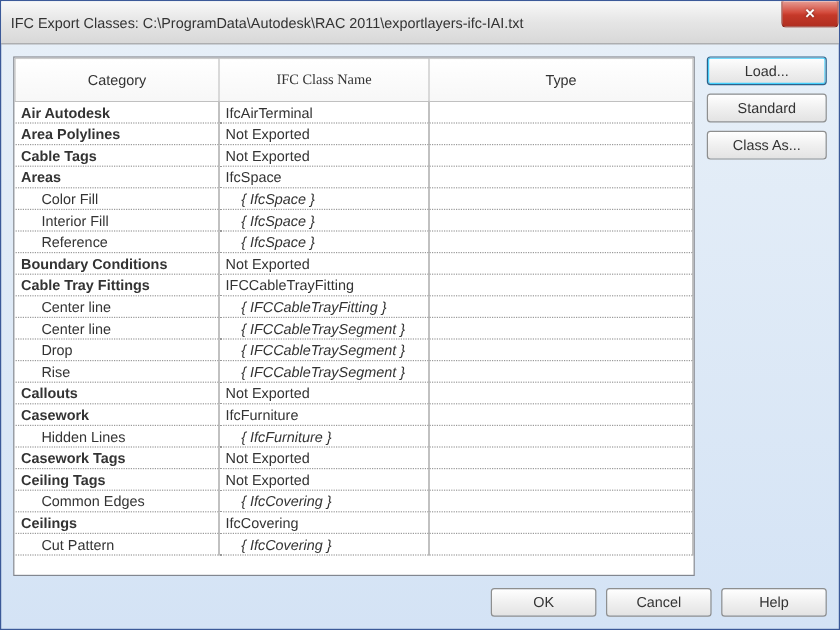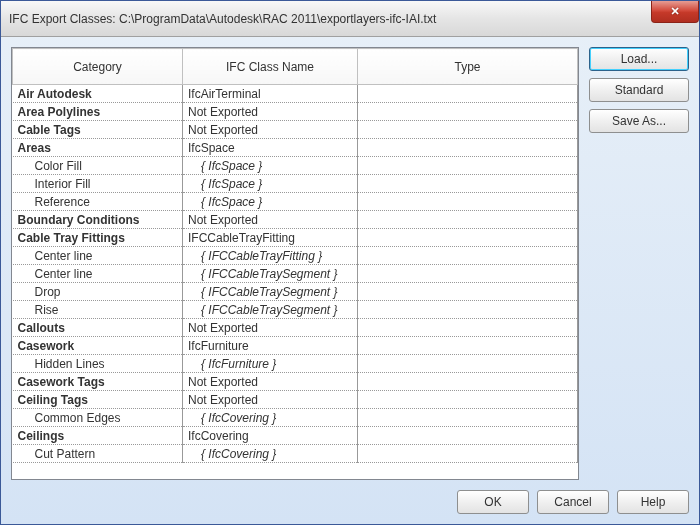--- a/index.html
+++ b/index.html
@@ -86,21 +86,21 @@
       border: 1px solid #c0c0c0;
       font-weight: normal;
       font-size: 12px;
       color: #333;
       position: sticky;
       top: 0;
       height: 36px;
       text-align: center;
     }
     thead th:nth-child(1) { width: 170px; }
-    thead th:nth-child(2) { width: 175px; }
+    thead th:nth-child(2) { width: 175px; font-family: Liberation Serif, serif; }
     thead th:nth-child(3) { width: auto; }
     tbody td {
       border-bottom: 1px dotted #999;
       border-right: 1px solid #999;
       padding: 1px 5px;
       font-size: 12px;
       color: #333;
       height: 18px;
       white-space: nowrap;
       overflow: hidden;
@@ -140,21 +140,21 @@
       box-shadow: inset 0 0 0 1px #44d0fd;
     }
     .bottom-buttons {
       display: flex;
       justify-content: flex-end;
       gap: 8px;
       padding: 10px;
       padding-top: 0;
     }
     .bottom-buttons .btn {
-      width: 72px;
+      width: 88px;
     }
     
     .table-scroll::-webkit-scrollbar {
       width: 17px;
     }
     .table-scroll::-webkit-scrollbar-track {
       background: #f0f0f0;
       border-left: 1px solid #d0d0d0;
     }
     .table-scroll::-webkit-scrollbar-thumb {
@@ -297,21 +297,21 @@
                 <td></td>
               </tr>
             </tbody>
         </table>
       </div>
     </div>
 
     <div class="side-buttons">
       <button class="btn default">Load...</button>
       <button class="btn">Standard</button>
-      <button class="btn">Save As...</button>
+      <button class="btn">Class As...</button>
     </div>
   </div>
 
   <div class="bottom-buttons">
     <button class="btn">OK</button>
     <button class="btn">Cancel</button>
     <button class="btn">Help</button>
   </div>
 </div>
 

